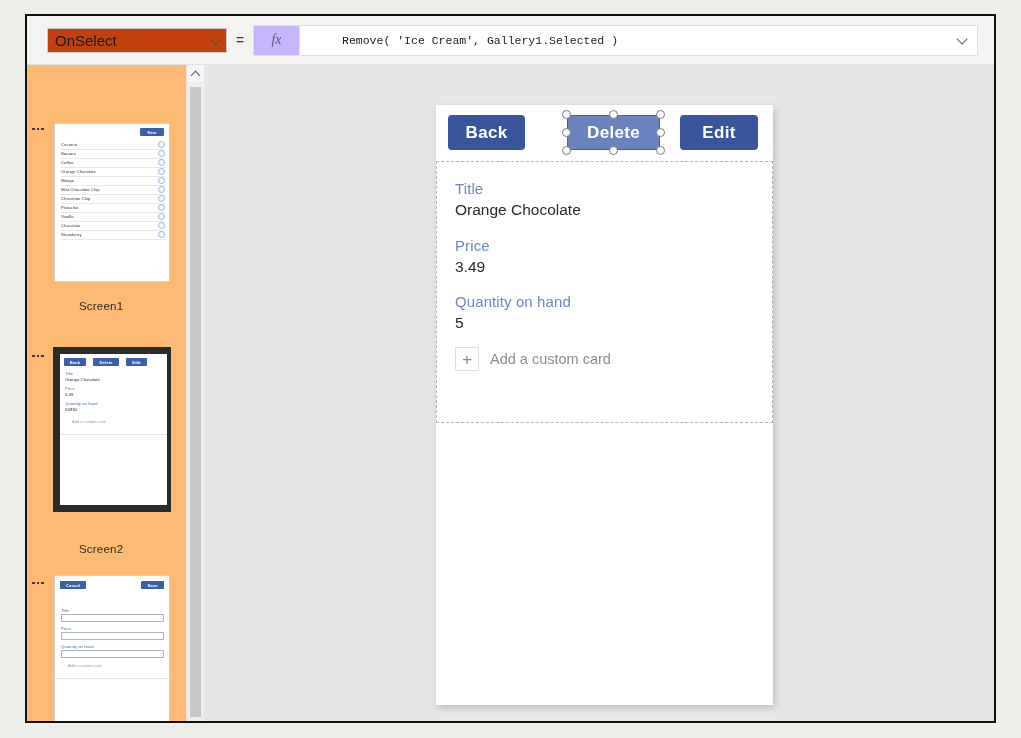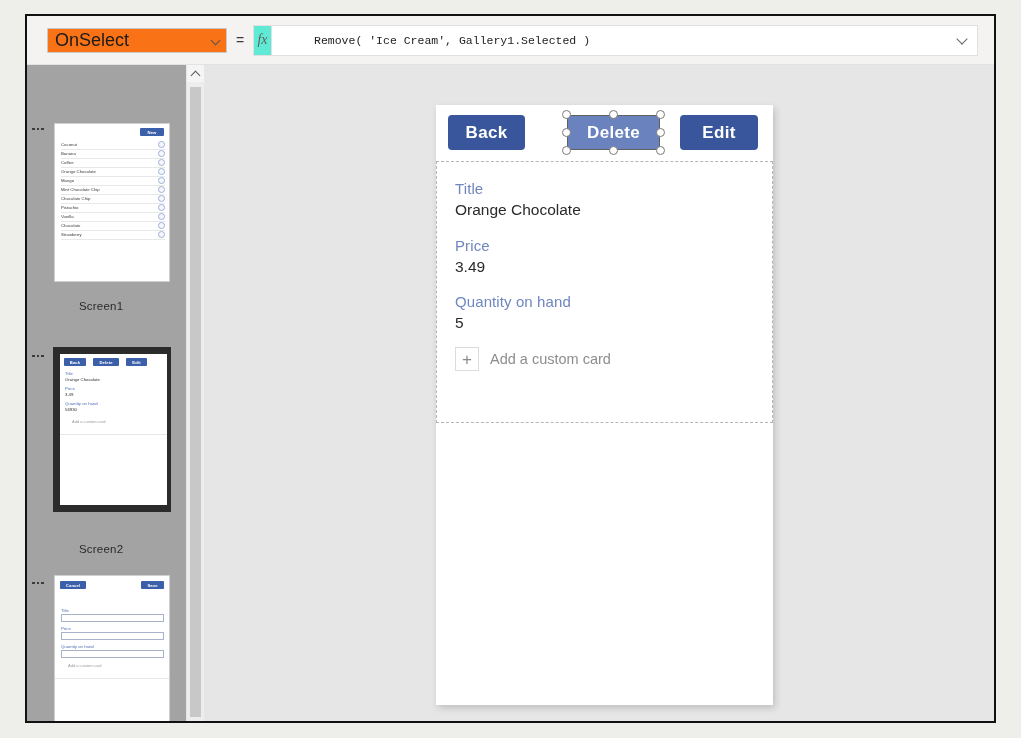--- a/index.html
+++ b/index.html
@@ -25,24 +25,24 @@
     width: 100%; height: 49px;
     background: #f4f3f2;
     display: flex; align-items: center;
     box-sizing: border-box;
     padding: 0 16px 0 20px;
     border-bottom: 1px solid #e3e2e1;
   }
   .prop-select {
     width: 180px; height: 25px;
     border: 1px solid #c9c9c9;
-    background: #f97316;
+    background: #c2410c;
     border-radius: 1px;
     font-family: "Liberation Sans", sans-serif;
-    font-size: 18px;
+    font-size: 15px;
     color: #1b1b1b;
     padding: 0 4px 0 7px;
     box-sizing: border-box;
     position: relative;
     display: flex; align-items: center;
     cursor: pointer;
   }
   .prop-select .sel-label { flex: 1; }
   .chev {
     width: 11px; height: 11px;
@@ -57,22 +57,22 @@
     border-right: 1.6px solid #555;
     border-bottom: 1.6px solid #555;
     transform: rotate(45deg);
   }
   .eq-sign {
     width: 26px; text-align: center;
     font-size: 14px; color: #3a3a3a;
     user-select: none;
   }
   .fx-box {
-    width: 18px; height: 31px;
-    background: #5eead4;
+    width: 46px; height: 31px;
+    background: #c4b5fd;
     border: 1px solid #e1e0df;
     border-right: none;
     box-sizing: border-box;
     display: flex; align-items: center; justify-content: center;
     font-family: "Liberation Serif", serif;
     font-style: italic;
     font-size: 14px;
     color: #616161;
   }
   .formula-field {
@@ -104,21 +104,21 @@
   
   .body-area {
     position: absolute;
     left: 0; top: 49px; right: 0; bottom: 0;
     display: flex;
   }
 
   
   .thumbs-panel {
     width: 159px;
-    background: #a3a3a3;
+    background: #fdba74;
     position: relative;
     overflow: hidden;
     flex: 0 0 auto;
   }
   .thumb-block {
     position: absolute;
     left: 0;
     width: 159px;
   }
   .dots {

